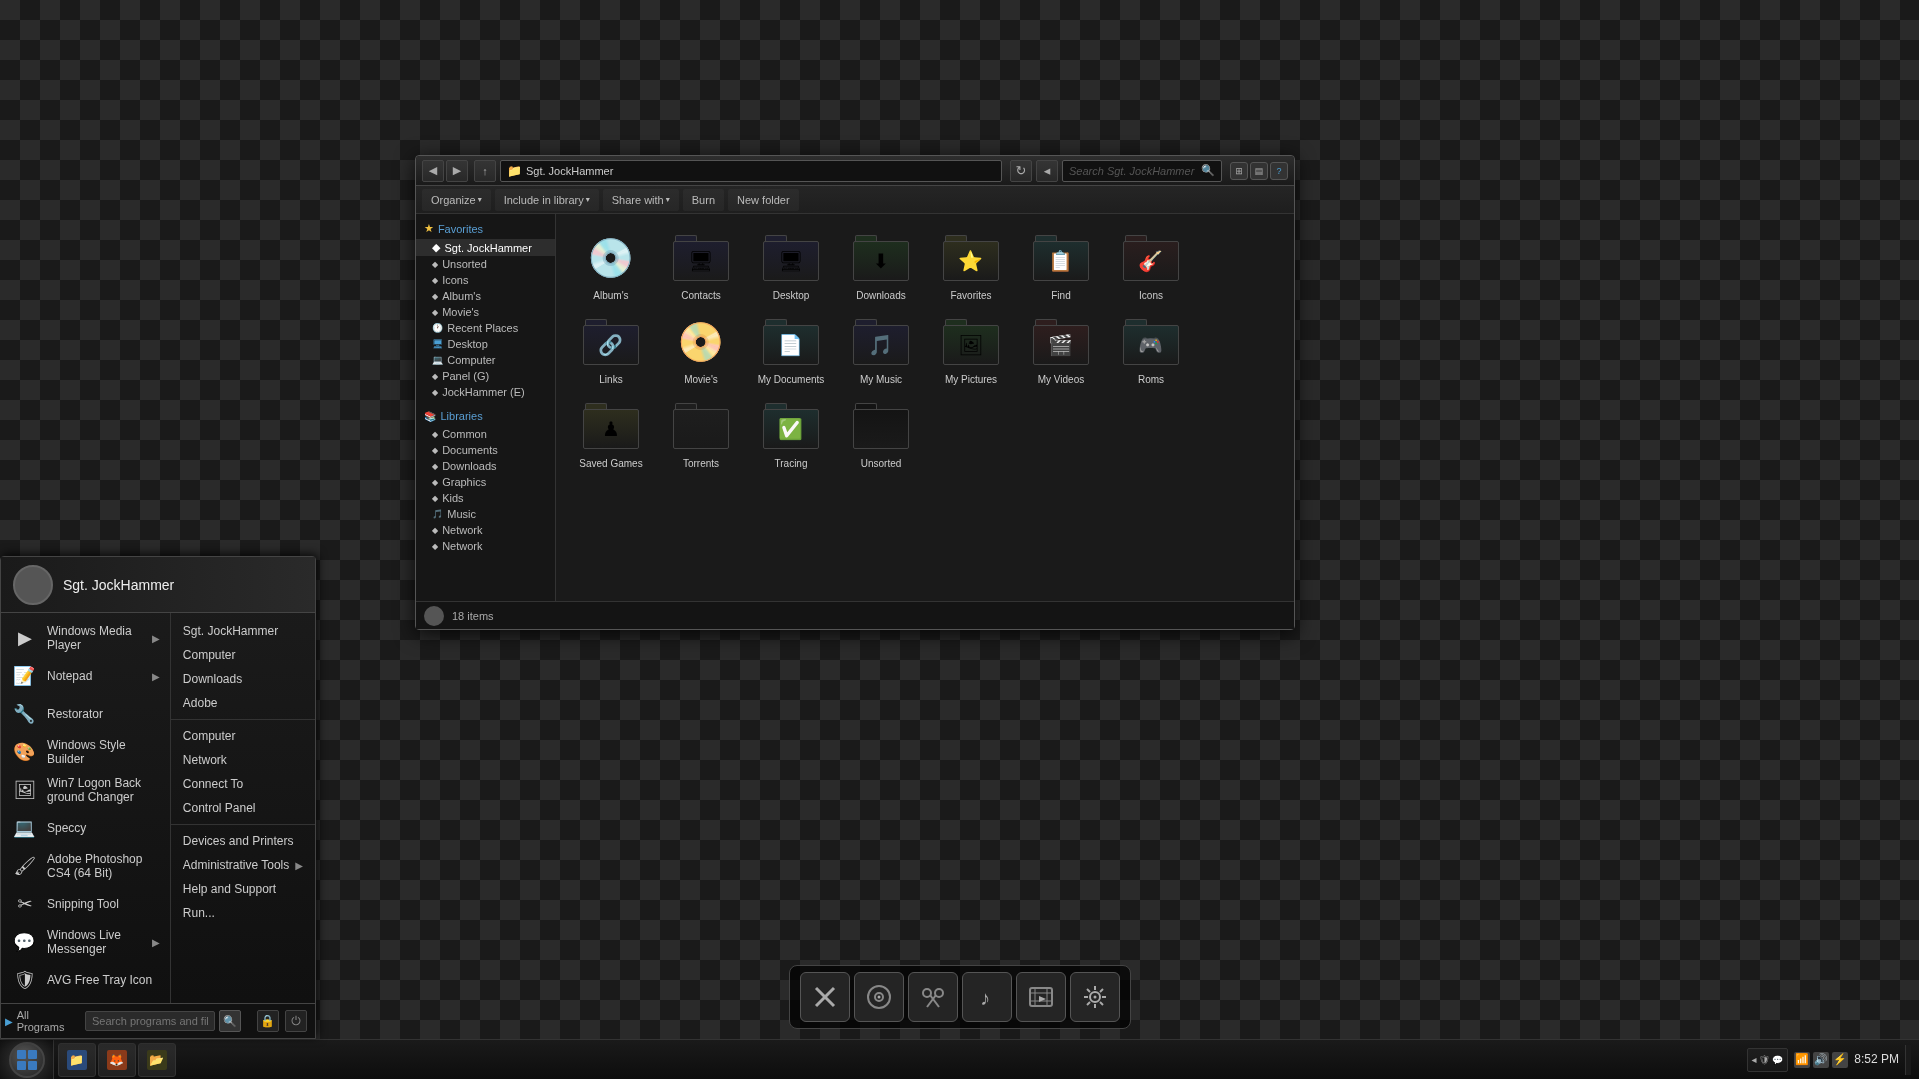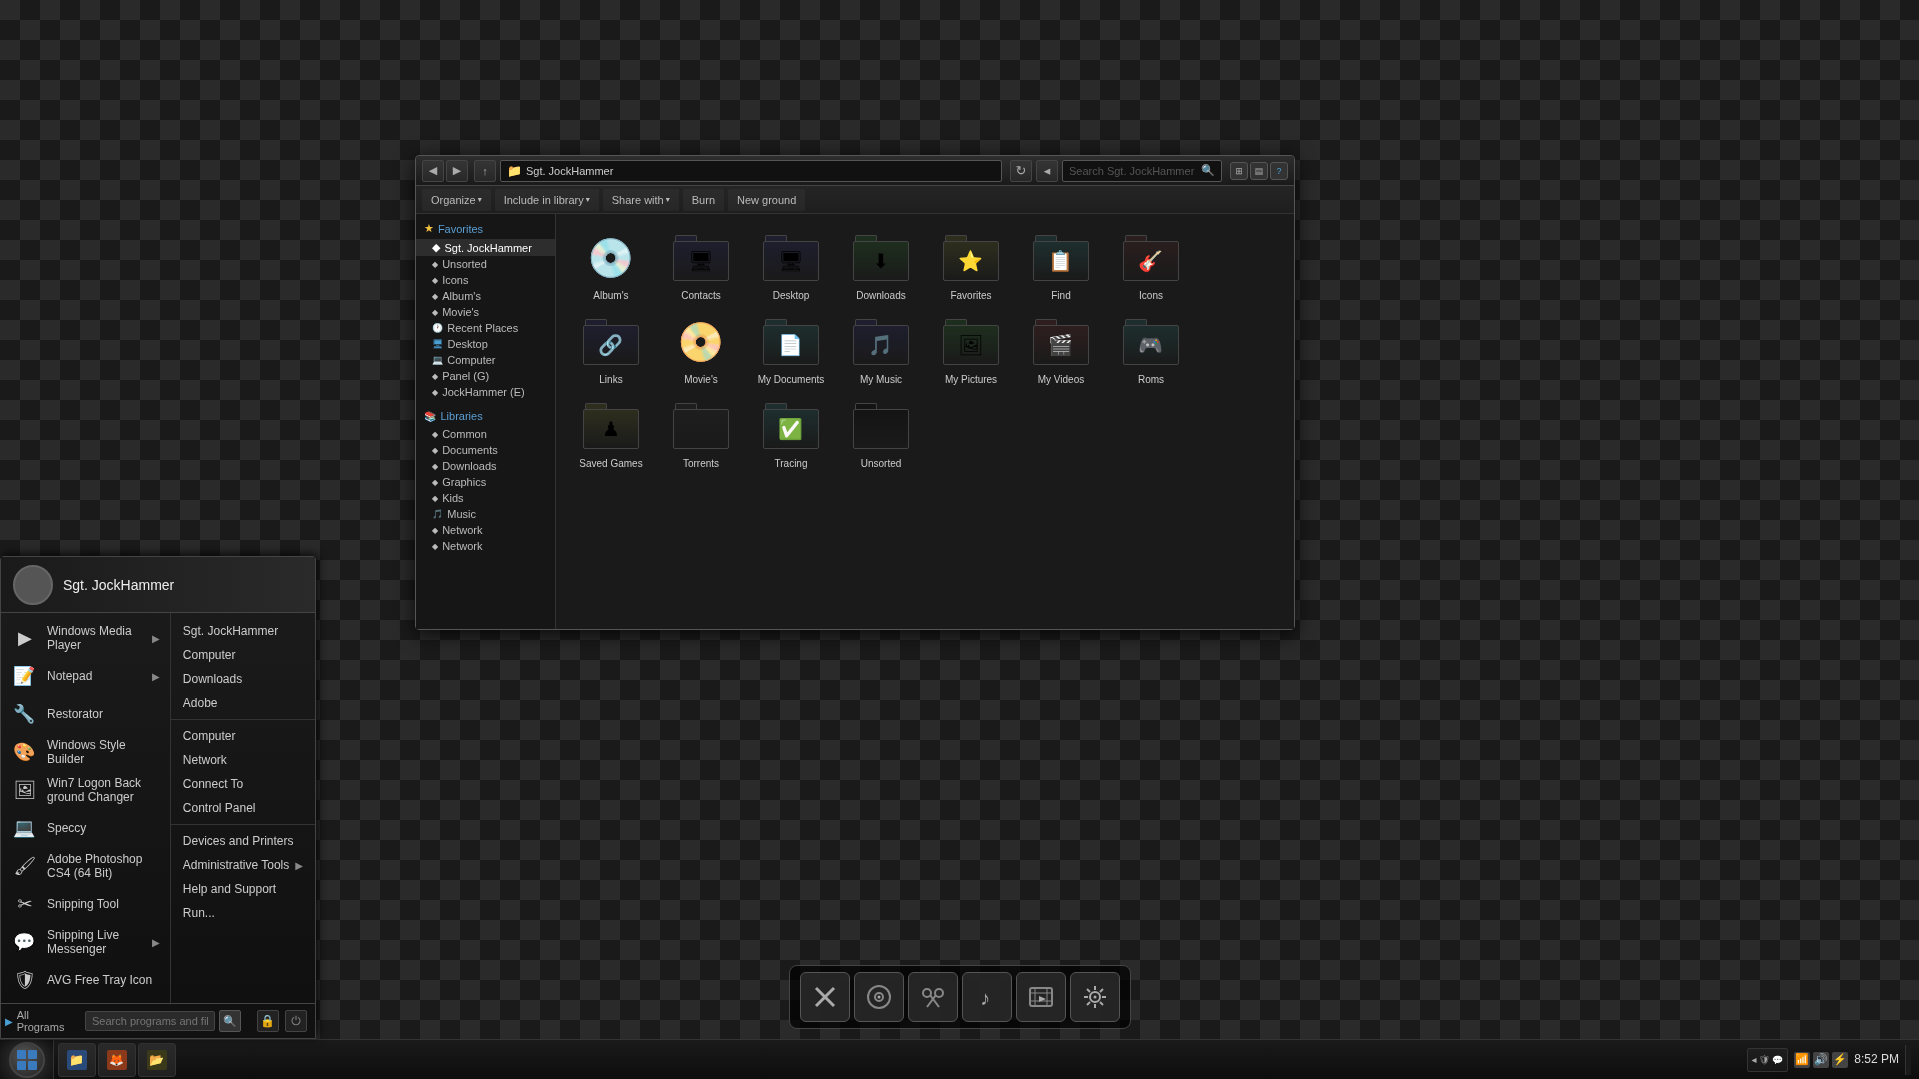--- a/index.html
+++ b/index.html
@@ -562,36 +562,36 @@
     <div class="nav-arrow" style="margin-left:2px;">↑</div>
     <div class="address-bar">
       <span style="color:#4a9fd4;font-size:12px;">📁</span>
       <span>Sgt. JockHammer</span>
     </div>
     <div style="display:flex;gap:4px;margin-left:4px;">
       <div class="nav-arrow" style="font-size:13px;">↻</div>
       <div class="nav-arrow" style="font-size:13px;">◂</div>
     </div>
     <div class="search-bar">
-      <span style="color:#555;font-size:11px;">Search Sgt. JockHammer</span>
+      <span style="color:#555;font-size:11px;font-style:italic;">Search Sgt. JockHammer</span>
       <span style="margin-left:auto;color:#555;">🔍</span>
     </div>
     <div style="display:flex;gap:2px;margin-left:4px;">
       <div class="win-btn">⊞</div>
       <div class="win-btn">▤</div>
       <div class="win-btn" style="color:#4a9fd4;">?</div>
     </div>
   </div>
 
   <div class="toolbar">
     <div class="tb-btn">Organize <span style="font-size:8px;">▾</span></div>
     <div class="tb-btn">Include in library <span style="font-size:8px;">▾</span></div>
     <div class="tb-btn">Share with <span style="font-size:8px;">▾</span></div>
     <div class="tb-btn">Burn</div>
-    <div class="tb-btn">New ground</div>
+    <div class="tb-btn">New folder</div>
   </div>
 
   <div class="window-content">
 
     <div class="nav-pane">
       <div class="nav-section-header">
         <span class="star-gold">★</span>
         <span>Favorites</span>
       </div>
       <div class="nav-item active">
@@ -858,20 +858,24 @@
         <div class="folder-body folder-dark" style="background:linear-gradient(to bottom, #141414 0%, #1a1a1a 100%);position:absolute;bottom:0;left:0;right:0;height:40px;">
           <div style="font-size:20px;display:flex;align-items:center;justify-content:center;height:100%;"></div>
         </div>
       </div>
     </div>
     <div class="label">Unsorted</div>
   </div>
       </div>
   </div>
 
+  <div class="status-bar">
+    <div class="status-avatar"></div>
+    <span>18 items</span>
+  </div>
 </div>
 
 <div class="start-menu">
   <div class="start-menu-top">
     <div class="user-avatar"></div>
     <span>Sgt. JockHammer</span>
   </div>
   <div class="start-menu-body">
     <div class="start-left" id="start-left">
     <div class="start-item">
@@ -909,21 +913,21 @@
     <span>Adobe Photoshop CS4 (64 Bit)</span>
 
   </div>
         <div class="start-item">
     <div class="si-icon">✂</div>
     <span>Snipping Tool</span>
 
   </div>
         <div class="start-item">
     <div class="si-icon">💬</div>
-    <span>Snipping Live Messenger</span>
+    <span>Windows Live Messenger</span>
     <span class="arrow">▶</span>
   </div>
         <div class="start-item">
     <div class="si-icon">🛡</div>
     <span>AVG Free Tray Icon</span>
 
   </div>
       </div>
     <div class="start-right" id="start-right">
     <div class="start-right-item">

